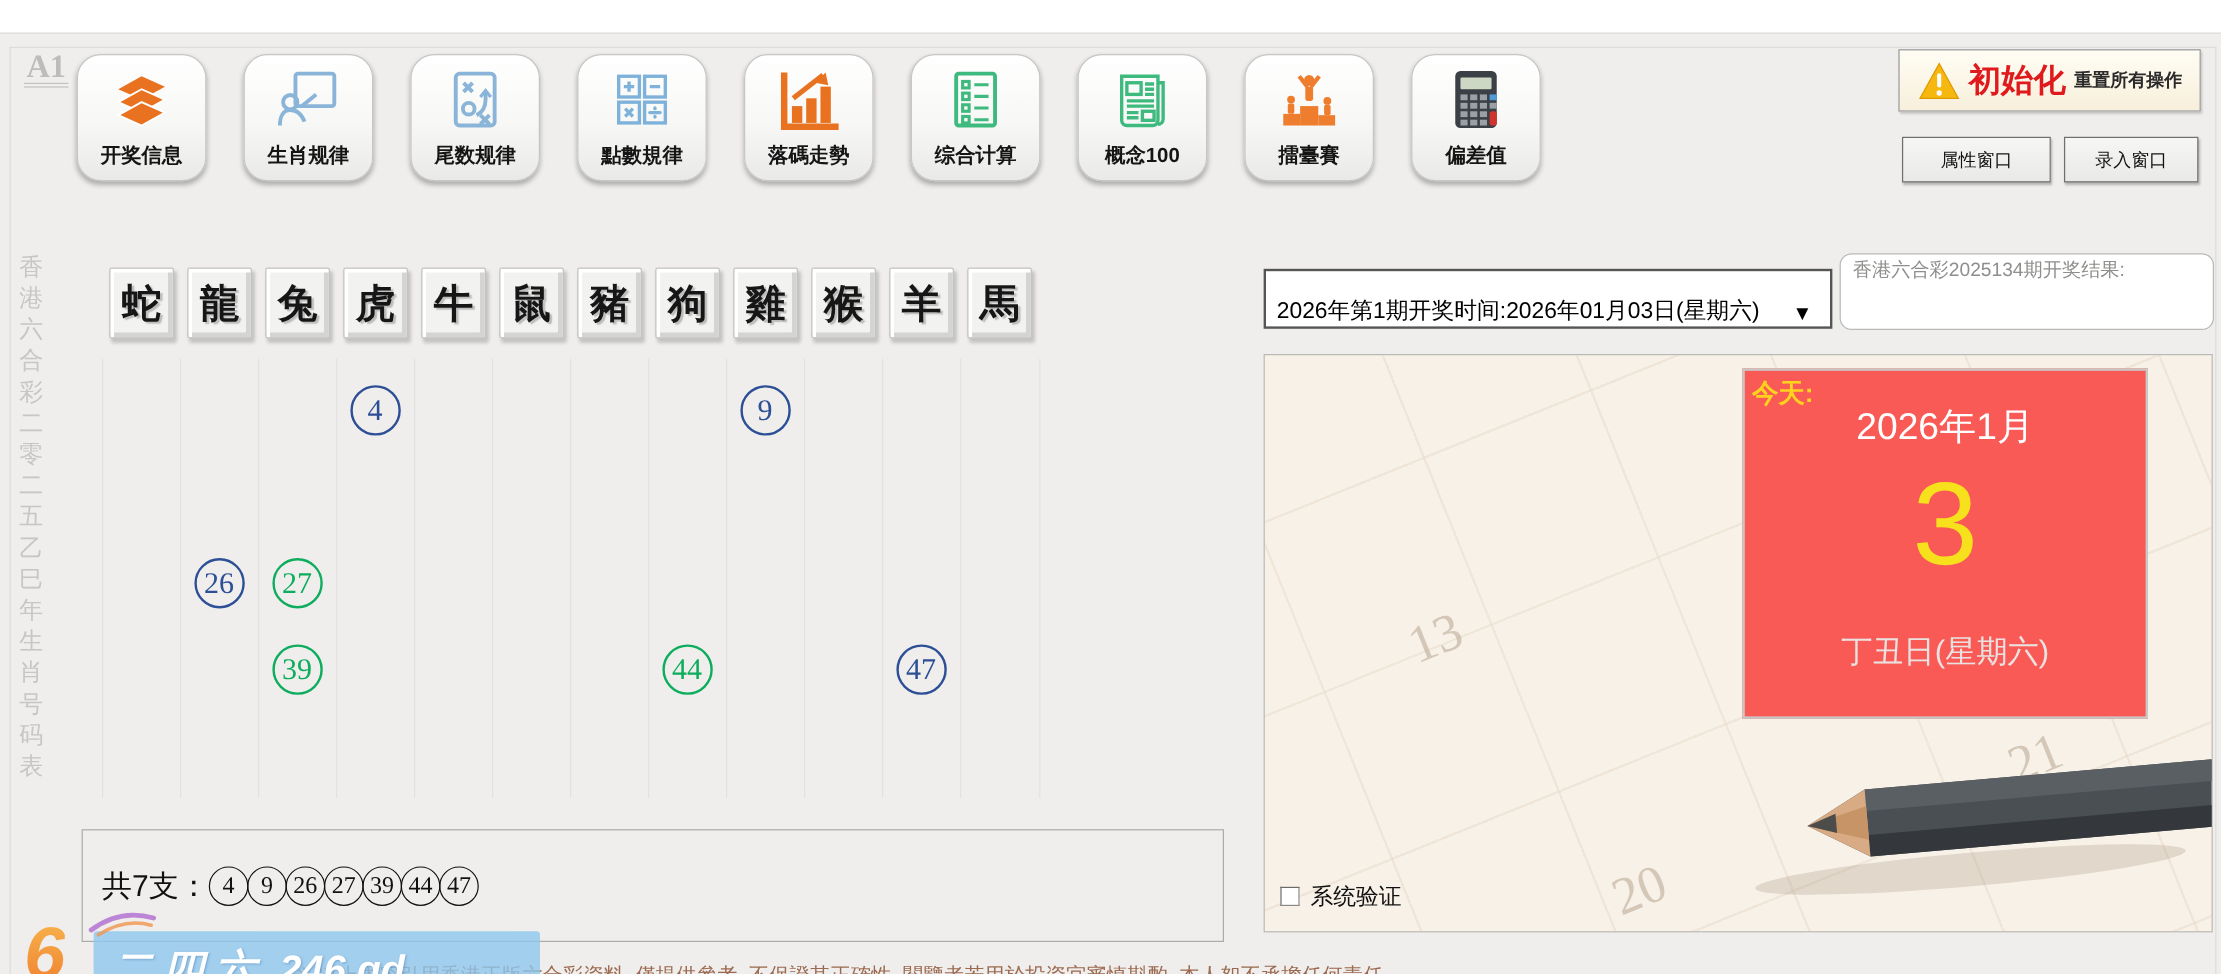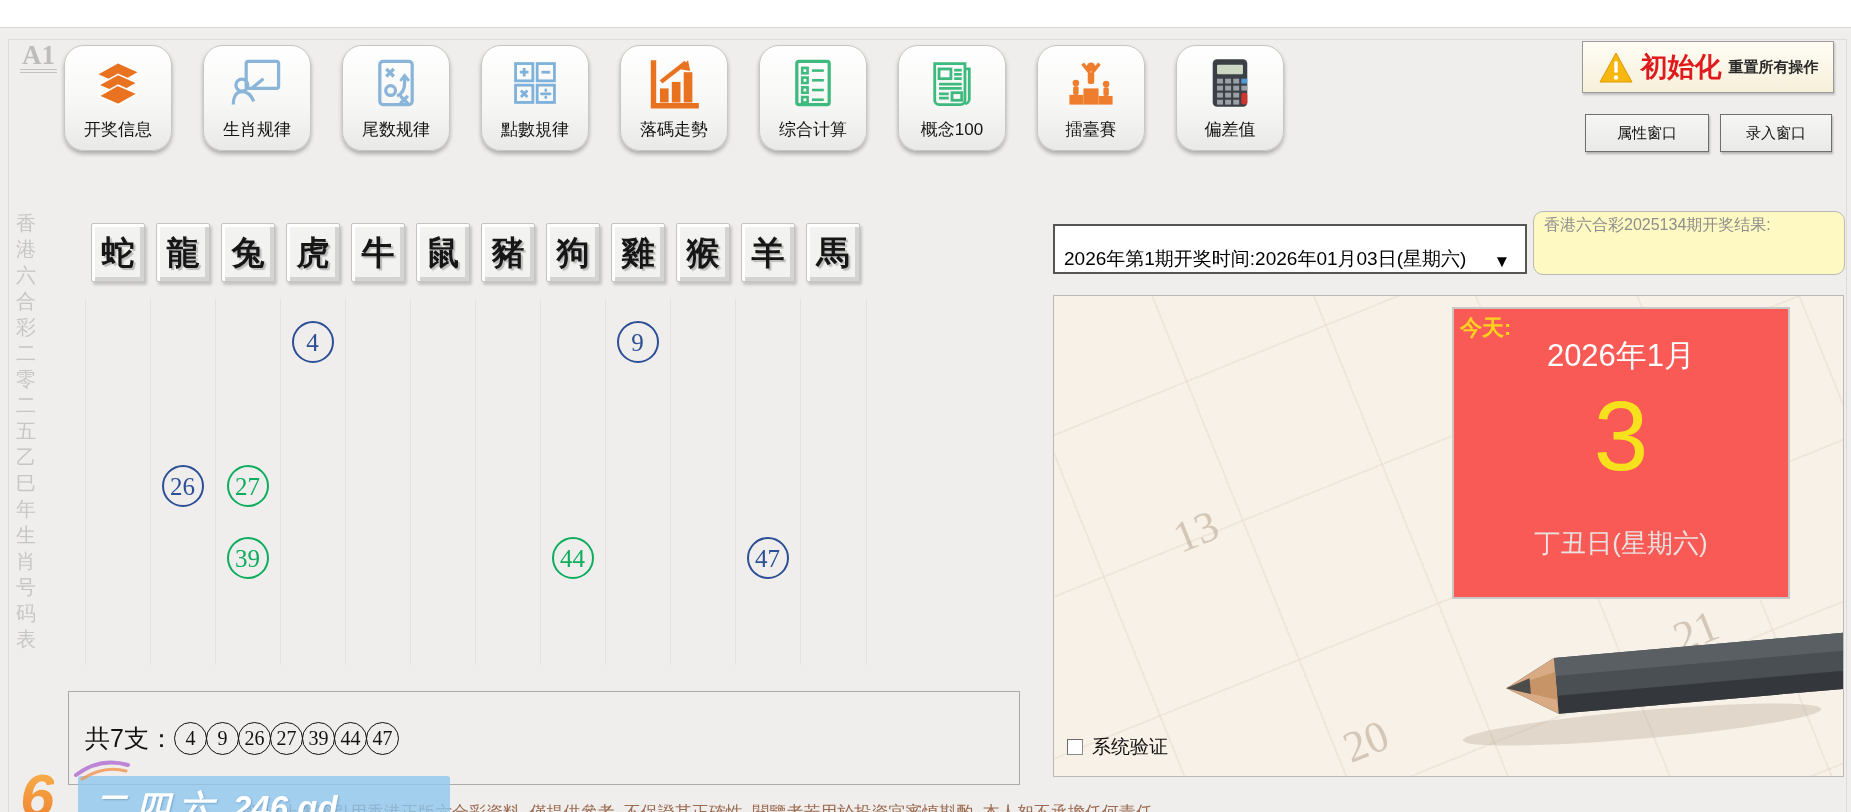--- a/index.html
+++ b/index.html
@@ -16,21 +16,21 @@
   #corner-label{position:absolute;left:20px;top:15px;font-family:"Liberation Serif","DejaVu Serif",serif;
     font-weight:bold;font-size:27px;color:#bcbcba;border-bottom:4px double #c2c2c0;padding:0 2px 0 2px;line-height:1;}
 
   
   #toolbar{position:absolute;left:0;top:18px;width:1450px;height:110px;}
   .tb-btn{position:absolute;top:0;width:106px;height:104px;border-radius:20px;border:1px solid #c6c6c4;cursor:pointer;
     background:linear-gradient(180deg,#ffffff 0%,#f7f7f5 55%,#e9e9e7 100%);
     box-shadow:0 3px 4px rgba(0,0,0,.28), inset 0 1px 0 #fff;}
   .tb-icon{position:absolute;left:50%;top:10px;transform:translateX(-50%);width:54px;height:54px;}
   .tb-icon svg{width:54px;height:54px;display:block;}
-  .tb-label{position:absolute;left:0;right:0;bottom:9px;text-align:center;font-size:17px;color:#151515;font-weight:normal;}
+  .tb-label{position:absolute;left:0;right:0;bottom:9px;text-align:center;font-size:17px;color:#151515;font-weight:bold;}
 
   
   #init-button{position:absolute;left:1582px;top:14px;width:250px;height:50px;border:1px solid #9a9a98;cursor:pointer;
     background:linear-gradient(180deg,#fffdf4 0%,#f7efdb 100%);box-shadow:1px 2px 2px rgba(0,0,0,.2);
     display:flex;align-items:center;justify-content:center;gap:7px;}
   #init-button .warn svg{width:36px;height:33px;display:block;}
   #init-label{color:#e0191c;font-size:27px;font-weight:bold;}
   #init-sublabel{color:#2a2a2a;font-size:15px;font-weight:bold;}
   .win-btn{position:absolute;top:87px;height:38px;border:1px solid #6f6f6d;background:linear-gradient(180deg,#f6f6f4,#e9e9e7);
     font-size:15px;color:#111;display:flex;align-items:center;justify-content:center;cursor:pointer;
@@ -67,21 +67,21 @@
     font-family:"Liberation Serif","DejaVu Serif",serif;font-size:20px;}
 
   
   #period-dropdown{position:absolute;left:1053px;top:197px;width:474px;height:50px;background:#fff;border:2px solid #555;
     display:flex;align-items:flex-end;cursor:pointer;box-sizing:border-box;}
   #period-value{flex:1;font-size:19px;color:#000;padding-left:9px;white-space:nowrap;}
   #dropdown-arrow{width:46px;text-align:center;font-size:17px;color:#000;}
 
   
   #result-box{position:absolute;left:1533px;top:184px;width:312px;height:64px;border:1px solid #b8b8b6;border-radius:10px;
-    background:#fef9c3;box-sizing:border-box;padding:3px 10px 0 10px;}
+    background:#ffffff;box-sizing:border-box;padding:3px 10px 0 10px;}
   #result-title{font-size:16px;color:#8e8e8c;white-space:nowrap;}
   #result-numbers{font-family:"Liberation Serif","DejaVu Serif",serif;font-size:28px;color:#141414;margin-top:1px;letter-spacing:1px;}
   #result-numbers span{margin-right:13px;}
   #result-numbers span:last-child{margin-right:0;}
 
   
   #right-panel{position:absolute;left:1053px;top:268px;width:791px;height:482px;border:1px solid #b9b9b7;background:#f7f1e7;overflow:hidden;box-sizing:border-box;}
   #photo-grid{position:absolute;left:-220px;top:-160px;width:1300px;height:900px;transform:rotate(-22deg);
     background:
       repeating-linear-gradient(0deg, rgba(210,190,165,.35) 0 2px, rgba(0,0,0,0) 2px 150px),

